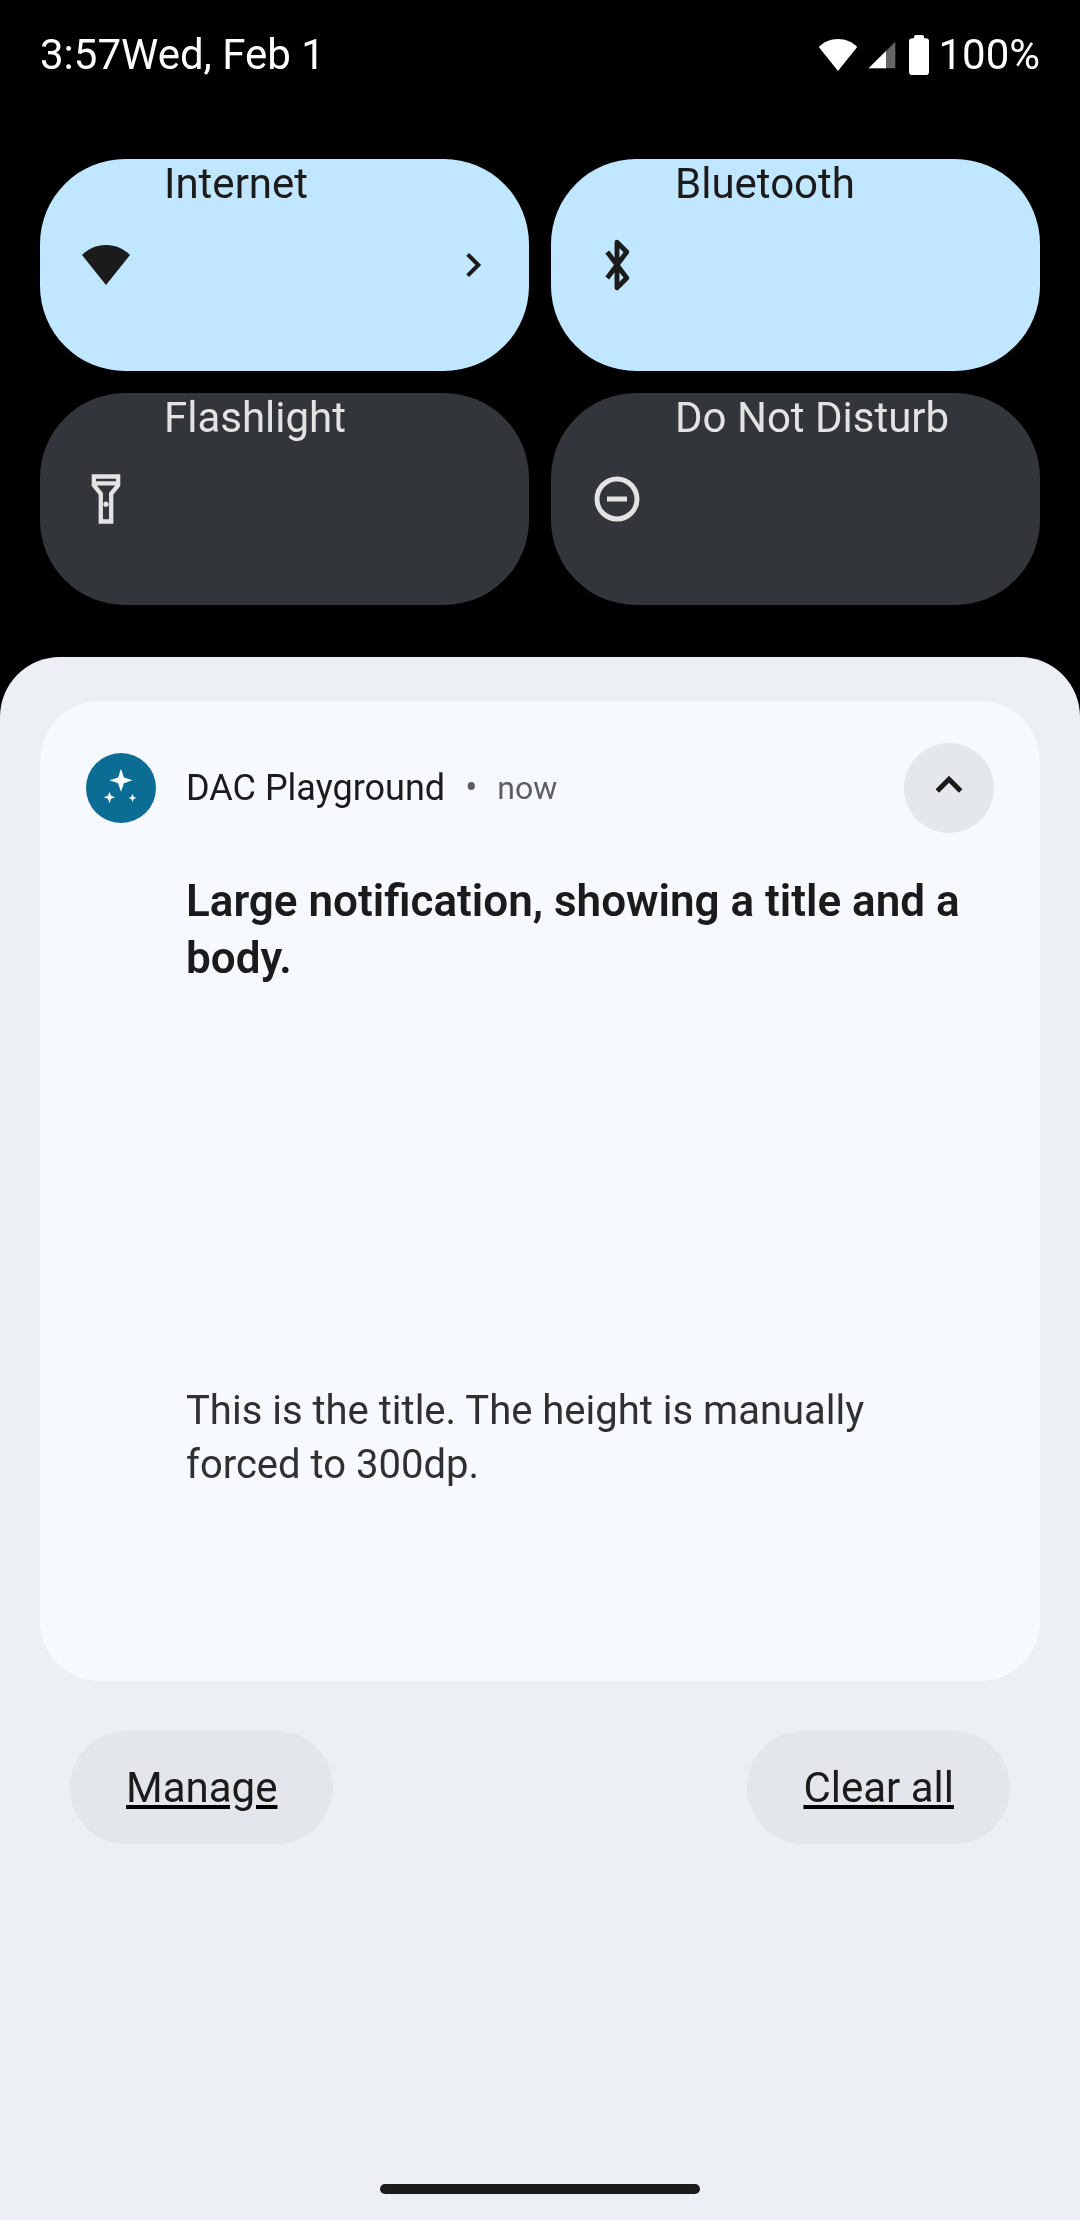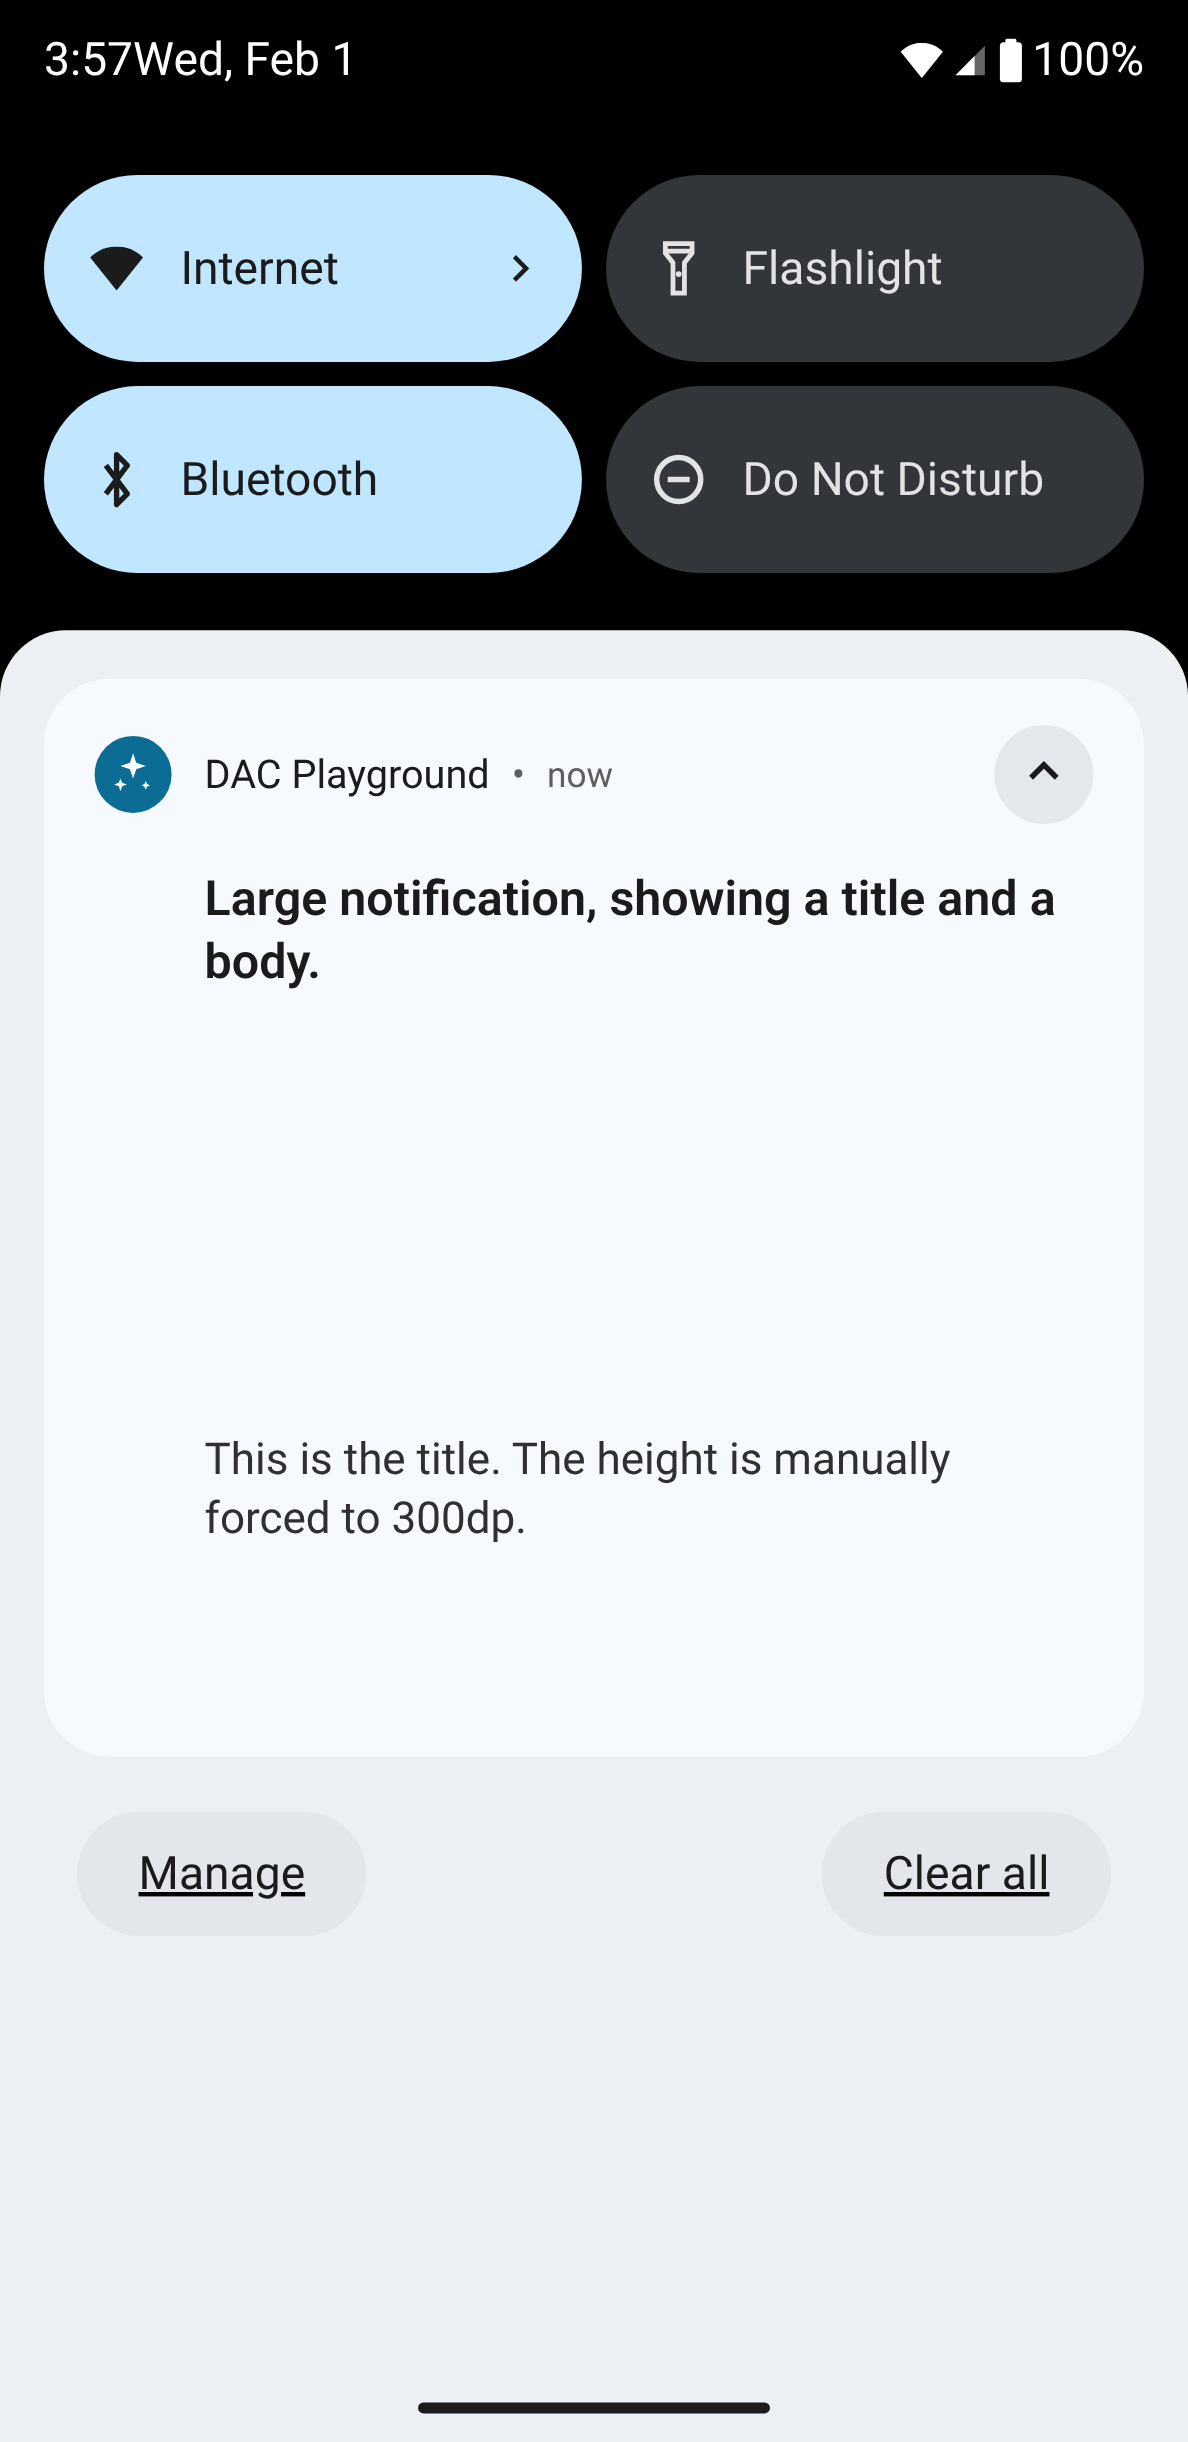--- a/index.html
+++ b/index.html
@@ -58,22 +58,21 @@
     
     .quick-settings {
       display: grid;
       grid-template-columns: 1fr 1fr;
       gap: 22px;
       padding: 50px 40px 40px 40px;
     }
     
     .qs-tile {
       display: flex;
-      align-items: center;
-      height: 170px;
+      height: 212px;
       border-radius: 85px;
       padding: 0 40px;
       cursor: pointer;
     }
     
     .qs-tile.active {
       background: #c0e7ff;
       color: #1b1b1b;
     }
     
@@ -253,37 +252,37 @@
         </svg>
     </span>
     <span class="qs-tile-label">Internet</span>
     <span class="qs-tile-chevron">
       <svg width="32" height="32" viewBox="0 0 24 24">
           <path fill="none" stroke="#1b1b1b" stroke-width="3" d="M8 4 L16 12 L8 20"></path>
         </svg>
     </span>
   </div>
 
+  <div class="qs-tile active">
+    <span class="qs-tile-icon">
+      <svg width="40" height="52" viewBox="0 0 24 32">
+          <path fill="none" stroke="#1b1b1b" stroke-width="3" stroke-linejoin="round" d="M6 8 L18 24 L12 30 L12 2 L18 8 L6 24"></path>
+        </svg>
+    </span>
+    <span class="qs-tile-label">Bluetooth</span>
+  </div>
+
   <div class="qs-tile inactive">
     <span class="qs-tile-icon">
       <svg width="36" height="52" viewBox="0 0 20 30">
           <path fill="none" stroke="#e3e3e3" stroke-width="2.5" d="M3 2 H17 V7 L13 12 V28 H7 V12 L3 7 Z M3 6 H17"></path>
           <circle cx="10" cy="18" r="1.5" fill="#e3e3e3"></circle>
         </svg>
     </span>
     <span class="qs-tile-label">Flashlight</span>
-  </div>
-
-  <div class="qs-tile active">
-    <span class="qs-tile-icon">
-      <svg width="40" height="52" viewBox="0 0 24 32">
-          <path fill="none" stroke="#1b1b1b" stroke-width="3" stroke-linejoin="round" d="M6 8 L18 24 L12 30 L12 2 L18 8 L6 24"></path>
-        </svg>
-    </span>
-    <span class="qs-tile-label">Bluetooth</span>
   </div>
 
   <div class="qs-tile inactive">
     <span class="qs-tile-icon">
       <svg width="48" height="48" viewBox="0 0 24 24">
           <circle cx="12" cy="12" r="10" fill="none" stroke="#e3e3e3" stroke-width="2.5"></circle>
           <line x1="7" y1="12" x2="17" y2="12" stroke="#e3e3e3" stroke-width="2.5"></line>
         </svg>
     </span>
     <span class="qs-tile-label">Do Not Disturb</span>

